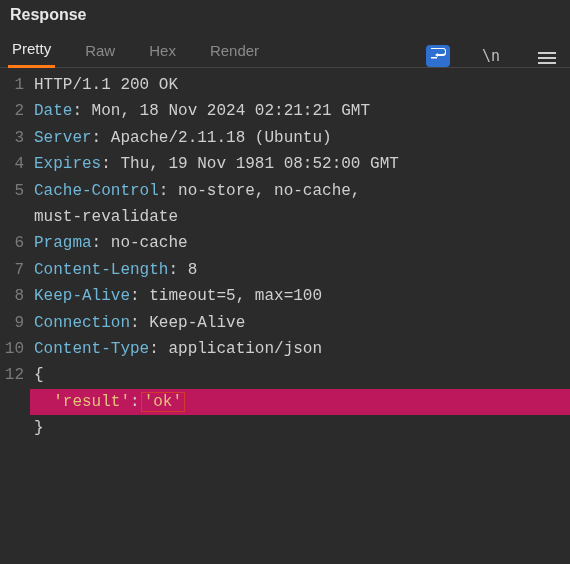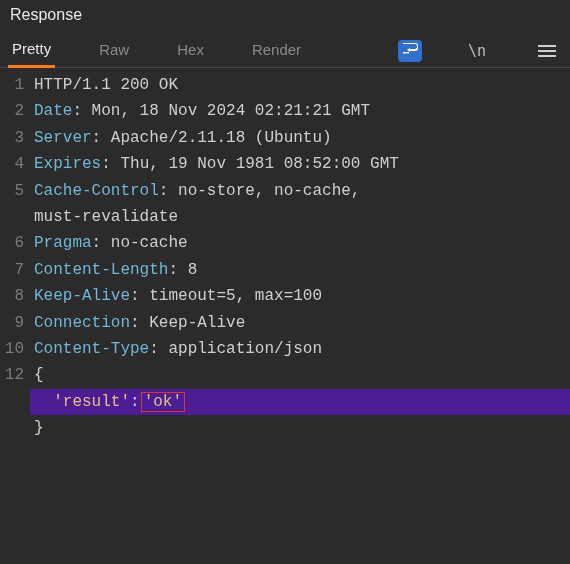--- a/index.html
+++ b/index.html
@@ -9,28 +9,28 @@
     background: #2b2b2b;
     font-family: Consolas, 'Courier New', monospace;
     font-size: 16px;
     color: #ccc;
     overflow: hidden;
   }
   .panel-title {
     color: #e8e8e8;
     font-family: 'Segoe UI', Arial, sans-serif;
     font-size: 16px;
-    font-weight: 400;
+    font-weight: 700;
     padding: 6px 10px 4px 10px;
   }
   .tabbar {
     display: flex;
-    align-items: center;
+    align-items: flex-end;
     padding: 6px 8px 0 8px;
-    gap: 40px;
+    gap: 26px;
     border-bottom: 1px solid #444;
   }
   .tabbar .tab {
     font-family: 'Segoe UI', Arial, sans-serif;
     font-size: 15px;
     color: #8a8a8a;
     padding: 6px 4px 8px 4px;
     cursor: pointer;
   }
   .tabbar .tab.active {
@@ -81,21 +81,21 @@
   }
   .src {
     white-space: pre;
     padding-left: 4px;
   }
   .tok-plain { color: #cfcfcf; font-family: Liberation Mono, monospace; }
   .tok-key   { color: #6fb7d8; }
   .tok-str   { color: #e5c07b; }
   .tok-punc  { color: #cfcfcf; }
   .hl-line .src {
-    background: #4c1d95;
+    background: #be185d;
     display: block;
     width: 100%;
   }
   .hl-box {
     border: 1px solid #d33a2c;
     padding: 0 2px;
     margin: 0 1px;
   }
 </style>
 </head>

